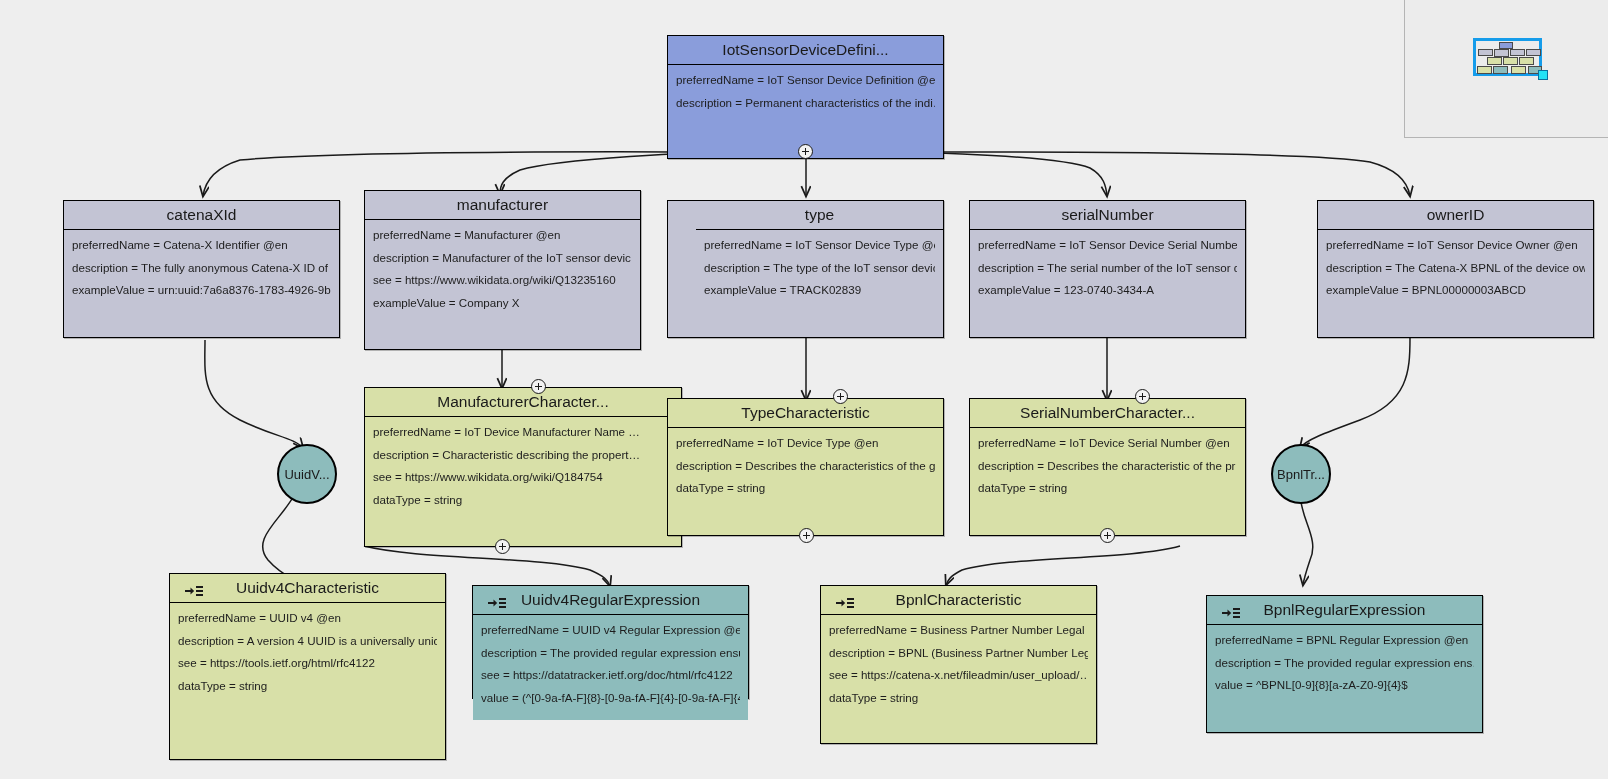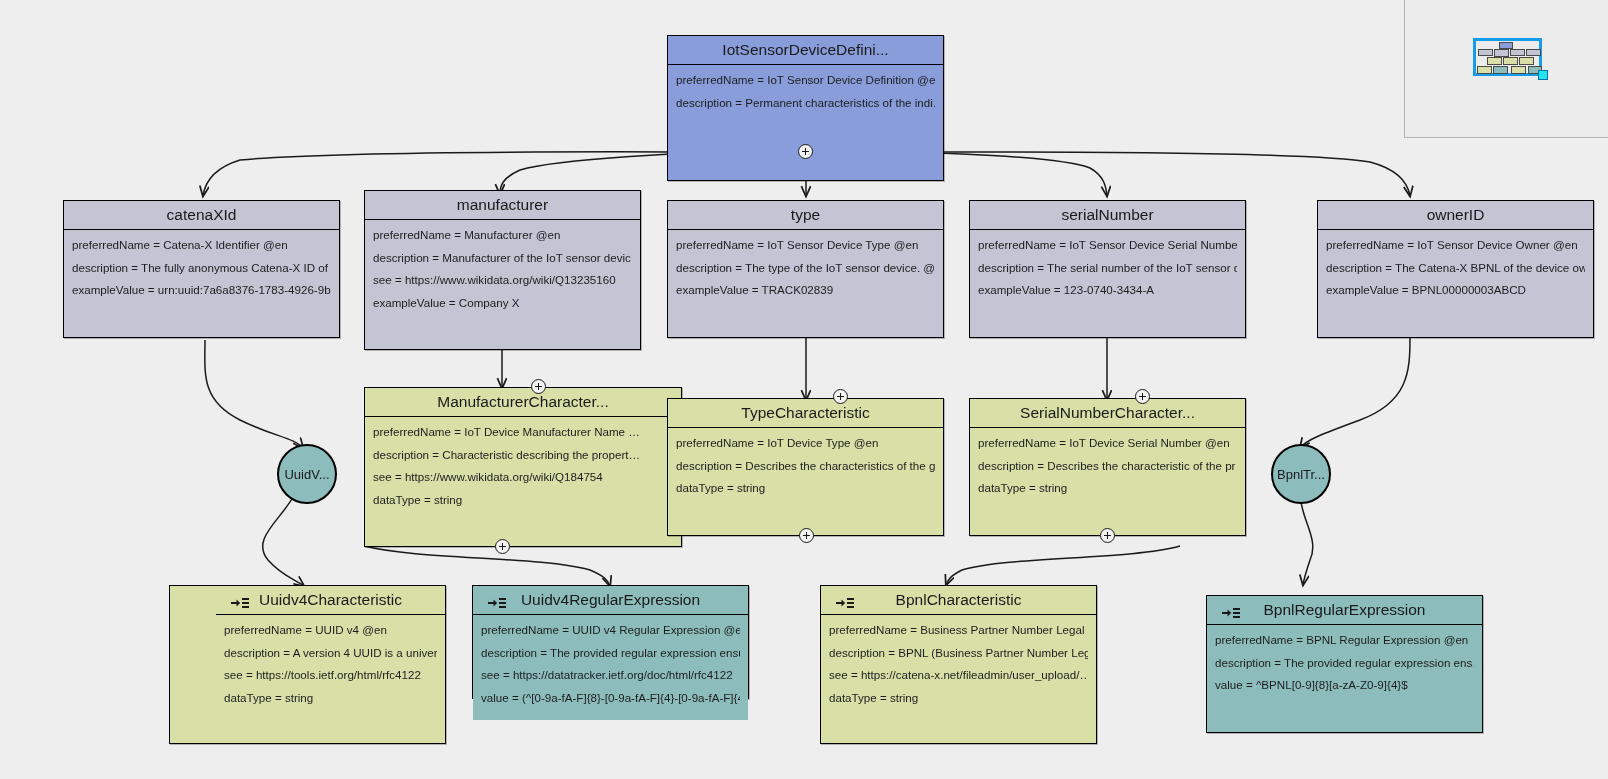--- a/index.html
+++ b/index.html
@@ -201,21 +201,21 @@
     </g>
 
     <g fill="none" stroke="#1a1a1a" stroke-width="1.5">
       <path d="M806,528 L806,540"></path>
       <path d="M502,540 L502,548"></path>
       <path d="M1107,528 L1107,540"></path>
       <path d="M806,146 L800,146"></path>
     </g>
   </svg>
 
-  <div class="node t-entity" style="left:667px; top:35px; width:277px; height:146px;">
+  <div class="node t-entity" style="left:667px; top:35px; width:277px; height:124px;">
     <div class="hdr">
       <span>IotSensorDeviceDefini...</span>
     </div>
     <div class="body">
       <div class="attr">preferredName = IoT Sensor Device Definition @en</div>
       <div class="attr">description = Permanent characteristics of the indi…</div>
     </div>
   </div>
   <div class="plus" style="left:798px; top:144px;"></div>
 
@@ -235,21 +235,21 @@
       <span>manufacturer</span>
     </div>
     <div class="body">
       <div class="attr">preferredName = Manufacturer @en</div>
       <div class="attr">description = Manufacturer of the IoT sensor devic…</div>
       <div class="attr">see = https://www.wikidata.org/wiki/Q13235160</div>
       <div class="attr">exampleValue = Company X</div>
     </div>
   </div>
 
-  <div class="node t-prop" style="left:667px; top:200px; width:277px; height:138px;">
+  <div class="node t-prop" style="left:667px; top:200px; width:277px; height:138px;padding-left:28px;">
     <div class="hdr">
       <span>type</span>
     </div>
     <div class="body">
       <div class="attr">preferredName = IoT Sensor Device Type @en</div>
       <div class="attr">description = The type of the IoT sensor device. @en</div>
       <div class="attr">exampleValue = TRACK02839</div>
     </div>
   </div>
 
@@ -315,21 +315,21 @@
   <div class="plus" style="left:1135px; top:389px;"></div>
   <div class="plus" style="left:1100px; top:528px;"></div>
 
   <div class="round-node" style="left:277px; top:444px; width:60px; height:60px; line-height:58px;">
     <span>UuidV...</span>
   </div>
   <div class="round-node" style="left:1271px; top:444px; width:60px; height:60px; line-height:58px;">
     <span>BpnlTr...</span>
   </div>
 
-  <div class="node t-char" style="left:169px; top:585px; width:277px; height:159px;padding-left:46px;">
+  <div class="node t-char" style="left:169px; top:573px; width:277px; height:187px;">
     <div class="hdr">
       <span class="ep">
         <svg viewBox="0 0 20 16" width="20" height="16">
           <path d="M1,8 L8,8" stroke="#1a1a1a" stroke-width="2" fill="none"></path>
           <path d="M6.5,4.6 L10.2,8 L6.5,11.4 Z" fill="#1a1a1a"></path>
           <path d="M12,4 L19,4 M12,8 L19,8 M12,12 L19,12" stroke="#1a1a1a" stroke-width="1.8" fill="none"></path>
         </svg>
       </span>
       <span>Uuidv4Characteristic</span>
     </div>

